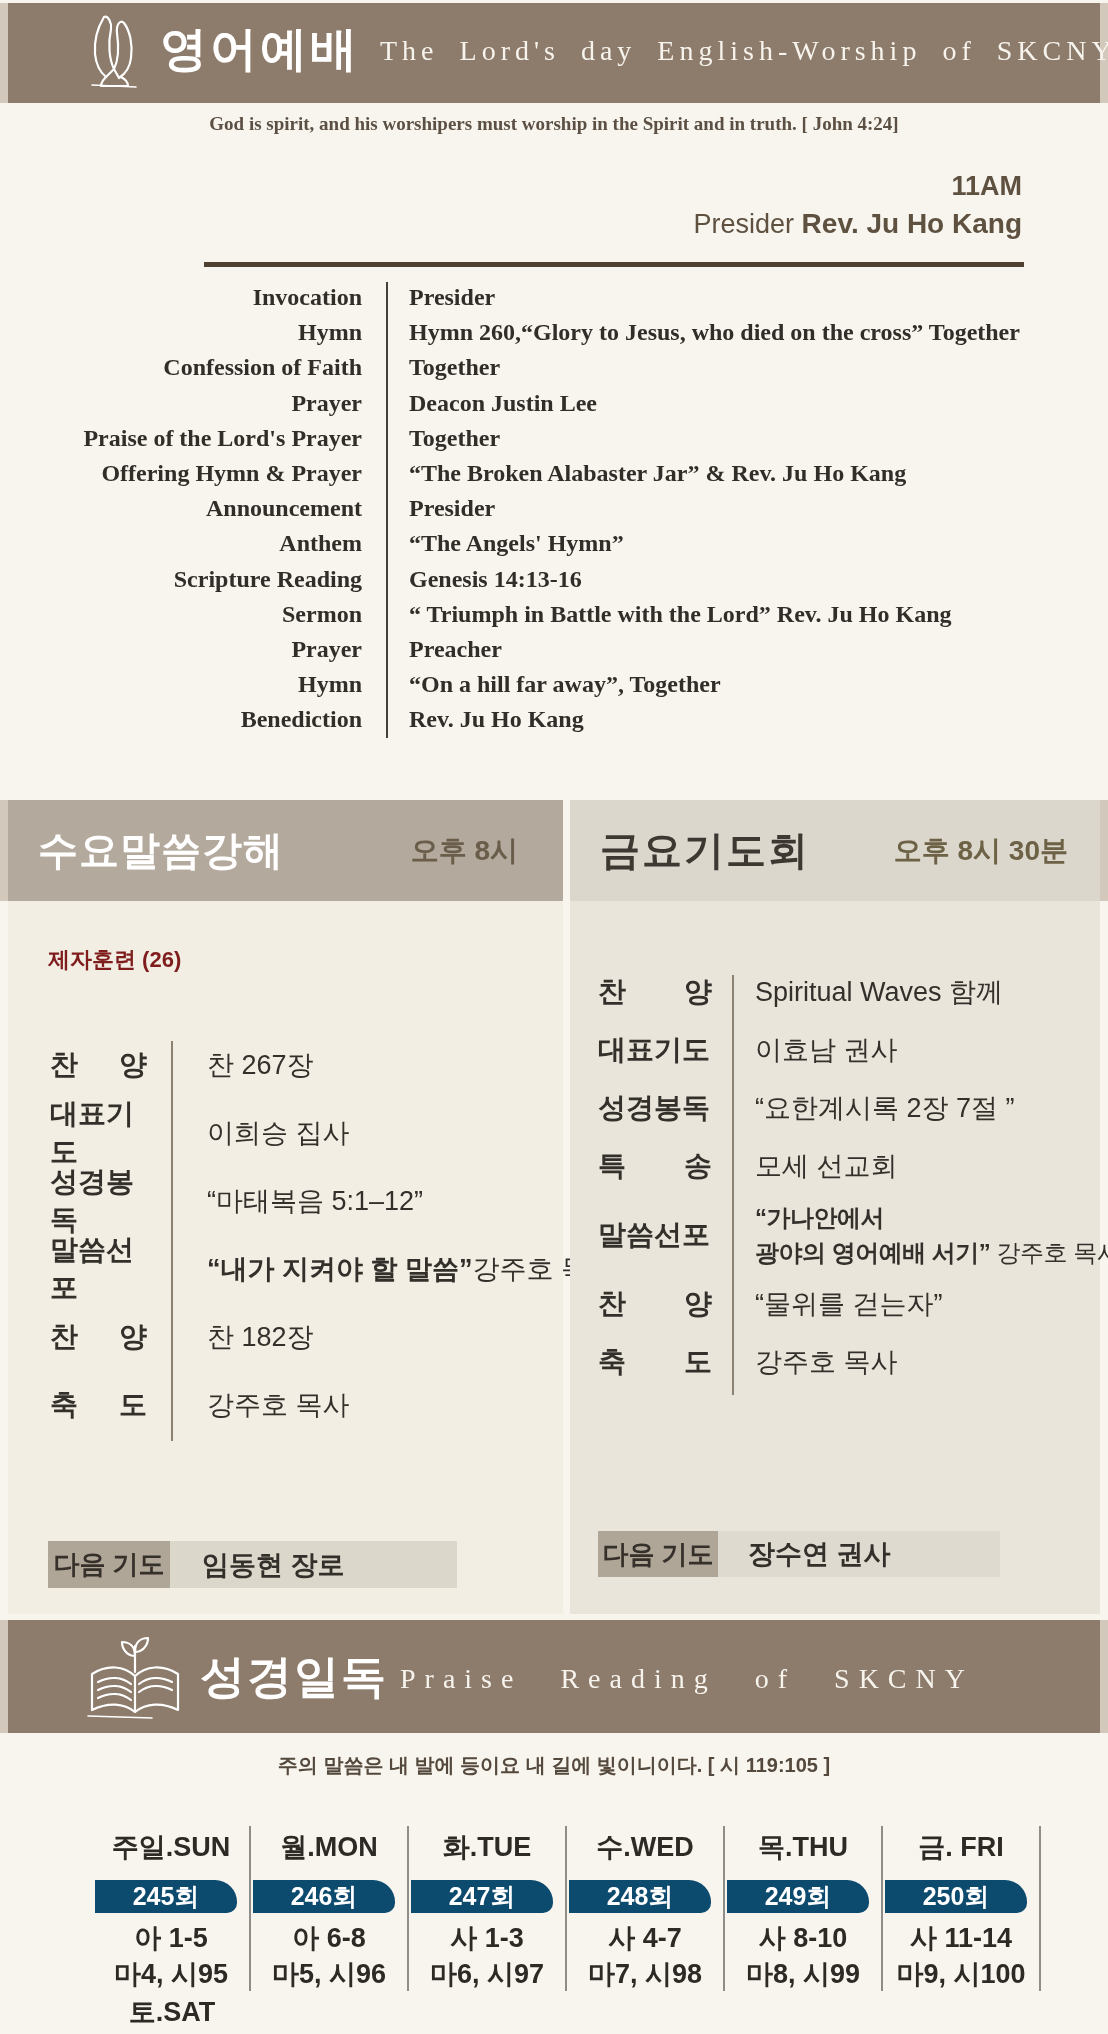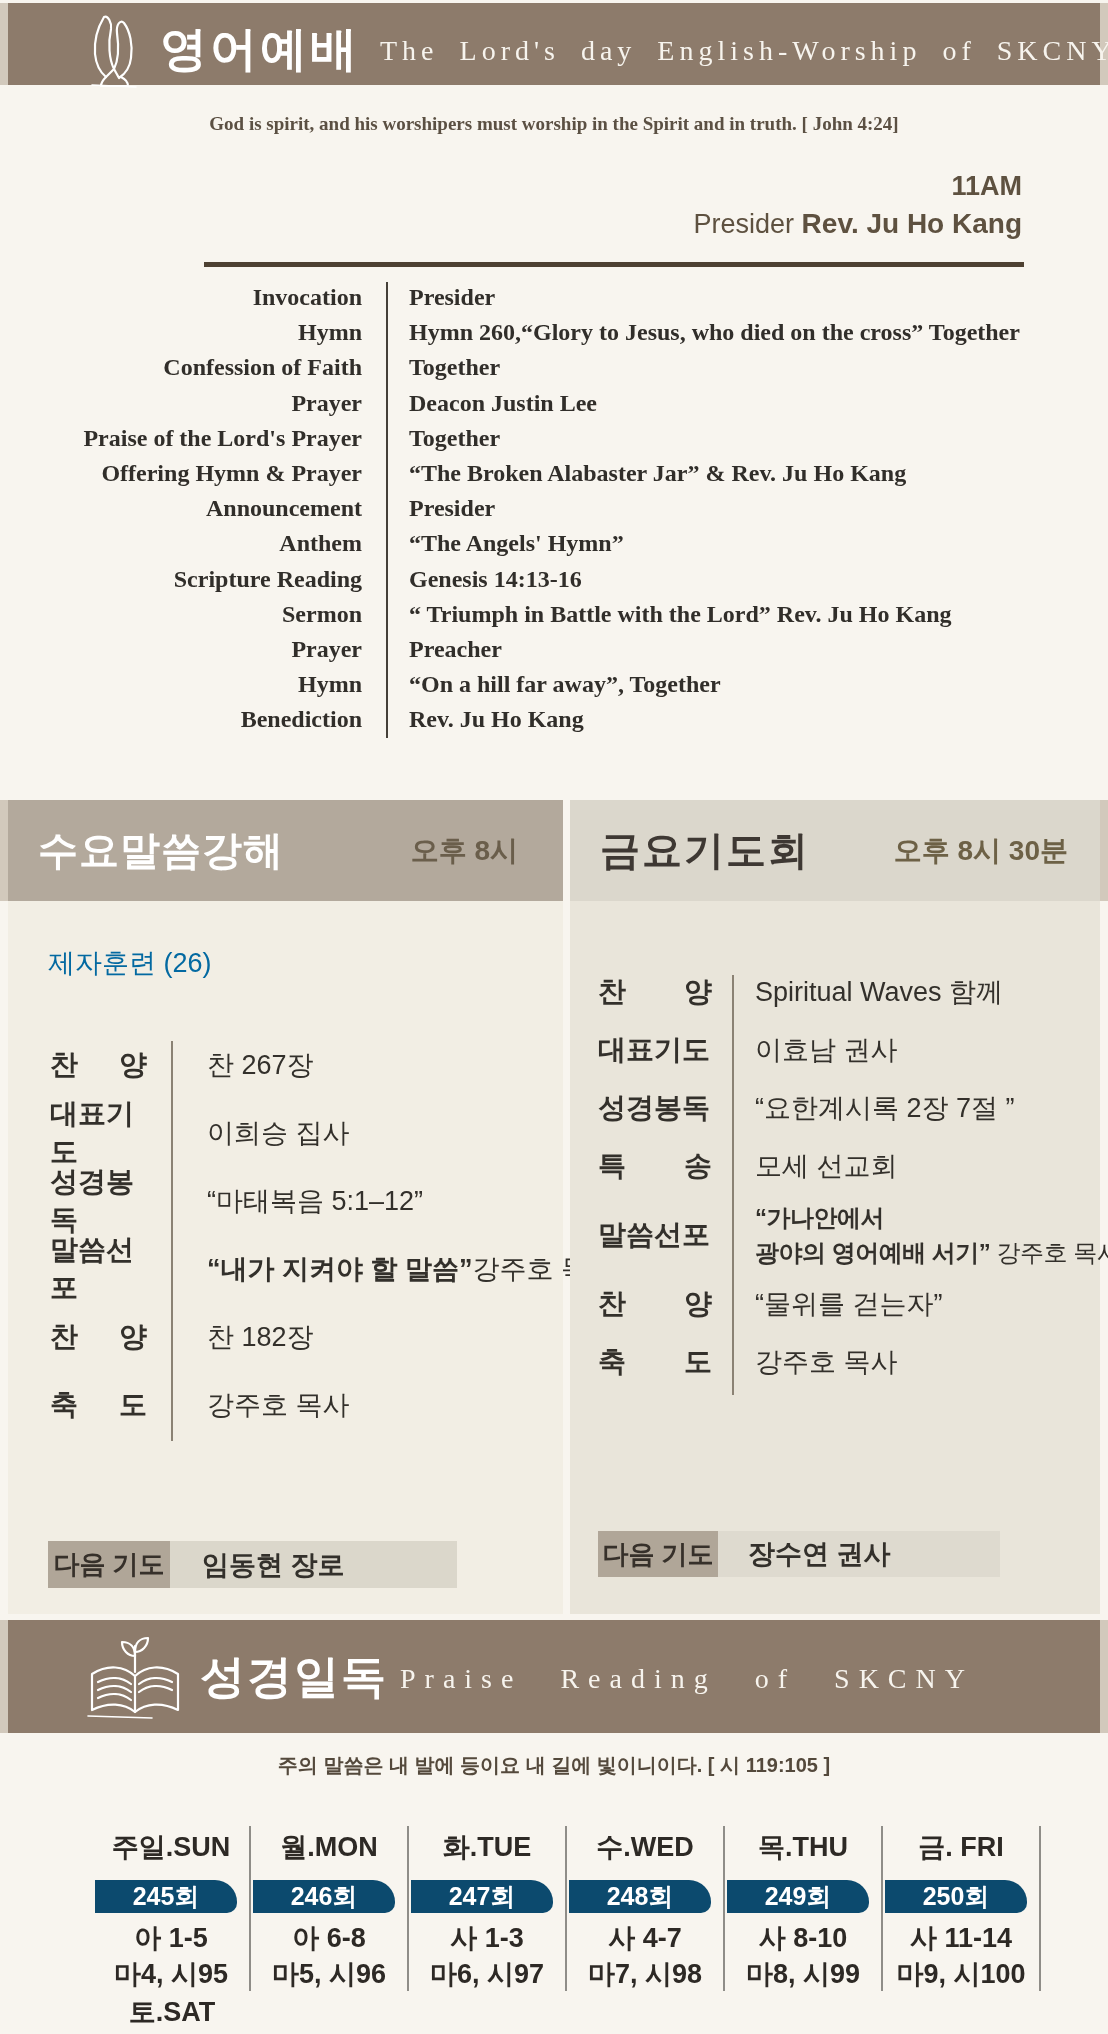--- a/index.html
+++ b/index.html
@@ -2,21 +2,21 @@
 <html><head>
 <meta charset="utf-8">
 <style>
   html,body{margin:0;padding:0;background:#e9e6df;}
   .page{
     position:relative;width:1108px;height:2034px;margin:0 auto;
     background:#f8f5ef;overflow:hidden;
     font-family:"Liberation Sans",sans-serif;color:#33302c;
   }
   
-  .top-bar{position:absolute;top:3px;left:8px;width:1092px;height:82px;background:#8d7b6b;
+  .top-bar{position:absolute;top:3px;left:8px;width:1092px;height:100px;background:#8d7b6b;
     box-shadow:-8px 0 0 0 #d2c9bc,8px 0 0 0 #d2c9bc;display:flex;align-items:center;}
   .pray-icon{position:absolute;left:62px;top:8px;width:88px;height:80px;}
   .top-kr{position:absolute;left:152px;top:0;line-height:92px;font-size:47px;font-weight:800;
     color:#ffffff;letter-spacing:3px;white-space:nowrap;}
   .top-en{position:absolute;left:372px;top:0;line-height:96px;font-family:"Liberation Serif",serif;
     font-size:28px;color:#f7f4ee;letter-spacing:5px;word-spacing:9px;white-space:nowrap;}
   
   .top-verse{position:absolute;top:113px;left:0;width:100%;text-align:center;
     font-family:"Liberation Serif",serif;font-weight:700;font-size:19px;color:#5b5043;}
   .time-line{position:absolute;top:171px;right:86px;font-size:27px;font-weight:600;color:#5e5140;}
@@ -37,21 +37,21 @@
   .fri-hdr{left:570px;width:530px;background:#dbd7cc;box-shadow:8px 0 0 0 #d2c9bc;}
   .sec-title{position:absolute;left:30px;top:0;line-height:101px;font-size:40px;font-weight:800;white-space:nowrap;}
   .wed-hdr .sec-title{color:#ffffff;letter-spacing:1px;}
   .fri-hdr .sec-title{color:#3e3833;letter-spacing:2px;}
   .sec-time{position:absolute;top:0;line-height:101px;font-size:28px;font-weight:600;white-space:nowrap;}
   .wed-hdr .sec-time{right:45px;color:#6a5e4b;}
   .fri-hdr .sec-time{right:32px;color:#6d6146;}
   
   .wed-body{position:absolute;top:901px;left:8px;width:555px;height:713px;background:#f2eee4;}
   .fri-body{position:absolute;top:901px;left:570px;width:530px;height:713px;background:#e9e5da;}
-  .wed-sub{position:absolute;left:40px;top:44px;font-size:27px;font-weight:400;color:#0369a1;}
+  .wed-sub{position:absolute;left:40px;top:44px;font-size:22px;font-weight:700;color:#7f1d1d;}
   .kgrid{position:absolute;display:grid;}
   .wed-grid{left:0;top:130px;width:548px;grid-template-columns:163px 1fr;grid-auto-rows:68px;}
   .fri-grid{left:0;top:62px;width:530px;grid-template-columns:162px 1fr;
     grid-template-rows:58px 58px 58px 58px 80px 58px 58px;}
   .klab{display:flex;align-items:center;font-size:28px;font-weight:600;color:#33302b;}
   .wed-grid .klab{padding-left:42px;}
   .fri-grid .klab{padding-left:28px;}
   .jl{display:inline-block;text-align:justify;text-align-last:justify;}
   .wed-grid .jl{width:97px;}
   .fri-grid .jl{width:114px;}

